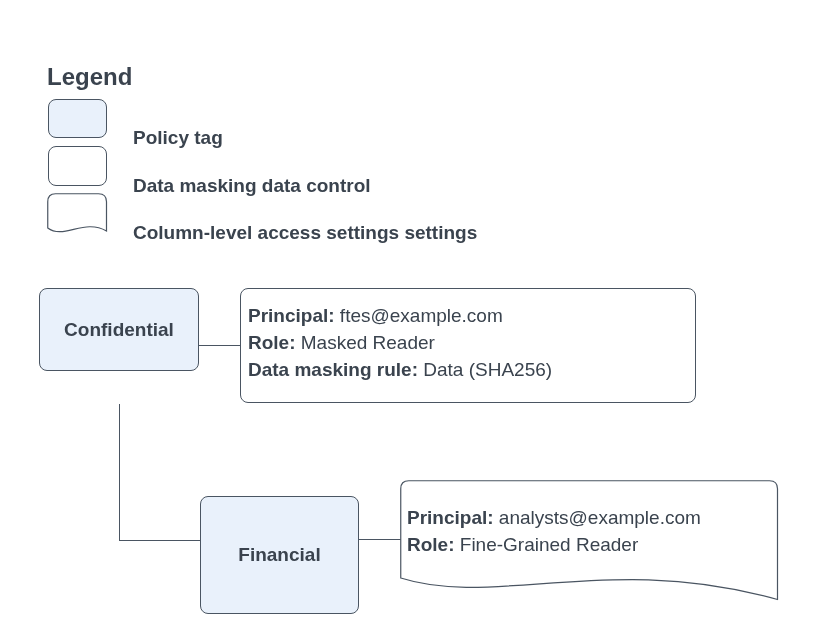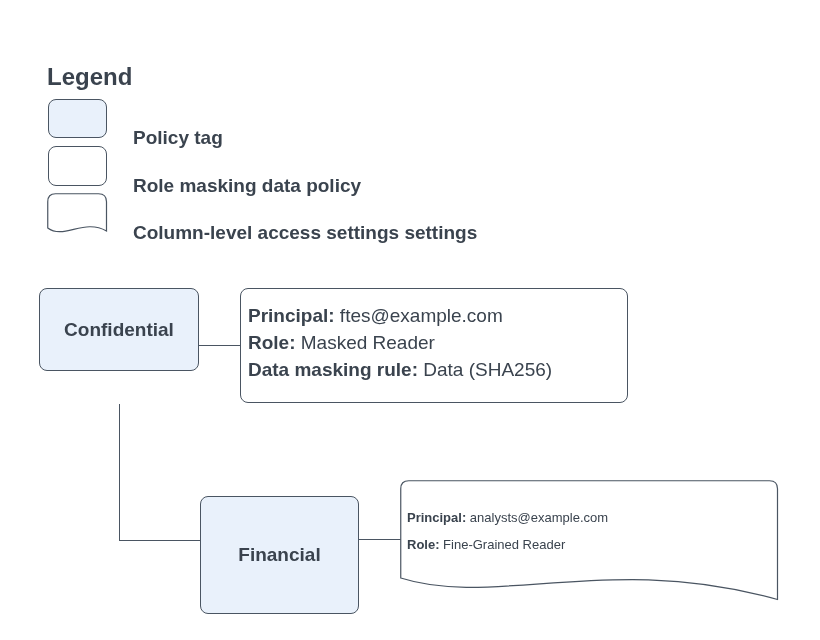--- a/index.html
+++ b/index.html
@@ -45,57 +45,57 @@
   .policy-box{
     background:var(--box-fill);
     border:1.2px solid var(--stroke);
     border-radius:8px;
     padding:13px 8px 0 7px;
     font-size:19px;line-height:27px;
   }
   .pline{white-space:nowrap;}
   .pline .b{font-weight:700;}
   .doc-text{
-    font-size:13px;line-height:27px;
+    font-size:19px;line-height:27px;
     white-space:nowrap;
   }
   .hline{border-top:1.2px solid var(--stroke);height:0;}
   .vline{border-left:1.2px solid var(--stroke);width:0;}
   svg{display:block;}
 </style>
 </head>
 <body>
 
 <div class="canvas">
 
   <div class="abs legend-title">Legend</div>
 
   <div class="abs swatch blue" style="left:48px;top:99px;width:59px;height:39px;"></div>
   <div class="abs legend-label" style="left:133px;top:107px;">Policy tag</div>
 
   <div class="abs swatch white" style="left:48px;top:146px;width:59px;height:40px;"></div>
-  <div class="abs legend-label" style="left:133px;top:155px;">Role masking data policy</div>
+  <div class="abs legend-label" style="left:133px;top:155px;">Data masking data control</div>
 
   <div class="abs" style="left:47px;top:193px;">
     <svg width="61" height="46" viewBox="0 0 61 46">
       <path d="M 8.5 0.75 L 51.5 0.75 Q 59.5 0.75 59.5 8.75 L 59.5 38 C 37 25 17 47 0.75 35 L 0.75 8.75 Q 0.75 0.75 8.5 0.75 Z" fill="#ffffff" stroke="#4a5562" stroke-width="1.2"></path>
     </svg>
   </div>
   <div class="abs legend-label" style="left:133px;top:202px;">Column-level access settings settings</div>
 
   <div class="abs hline" style="left:199px;top:345px;width:42px;"></div>
   <div class="abs vline" style="left:119px;top:404px;height:137px;"></div>
   <div class="abs hline" style="left:119px;top:540px;width:82px;"></div>
   <div class="abs hline" style="left:358px;top:539px;width:43px;"></div>
 
   <div class="abs node" style="left:39px;top:288px;width:160px;height:83px;">
     <span>Confidential</span>
   </div>
 
-  <div class="abs policy-box" style="left:240px;top:288px;width:388px;height:115px;">
+  <div class="abs policy-box" style="left:240px;top:288px;width:456px;height:115px;">
     <div class="pline"><span class="b">Principal:</span><span> ftes@example.com</span></div>
     <div class="pline"><span class="b">Role:</span><span> Masked Reader</span></div>
     <div class="pline"><span class="b">Data masking rule:</span><span> Data (SHA256)</span></div>
   </div>
 
   <div class="abs node" style="left:200px;top:496px;width:159px;height:118px;">
     <span>Financial</span>
   </div>
 
   <div class="abs" style="left:400px;top:480px;">

